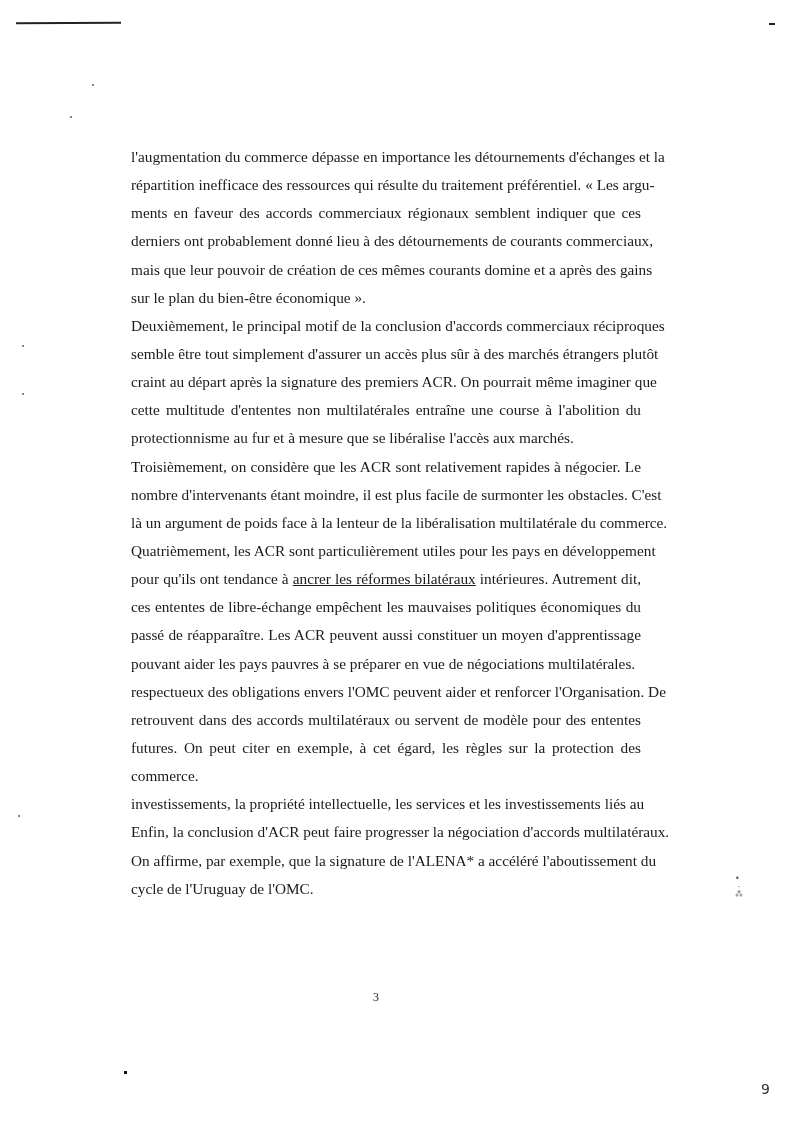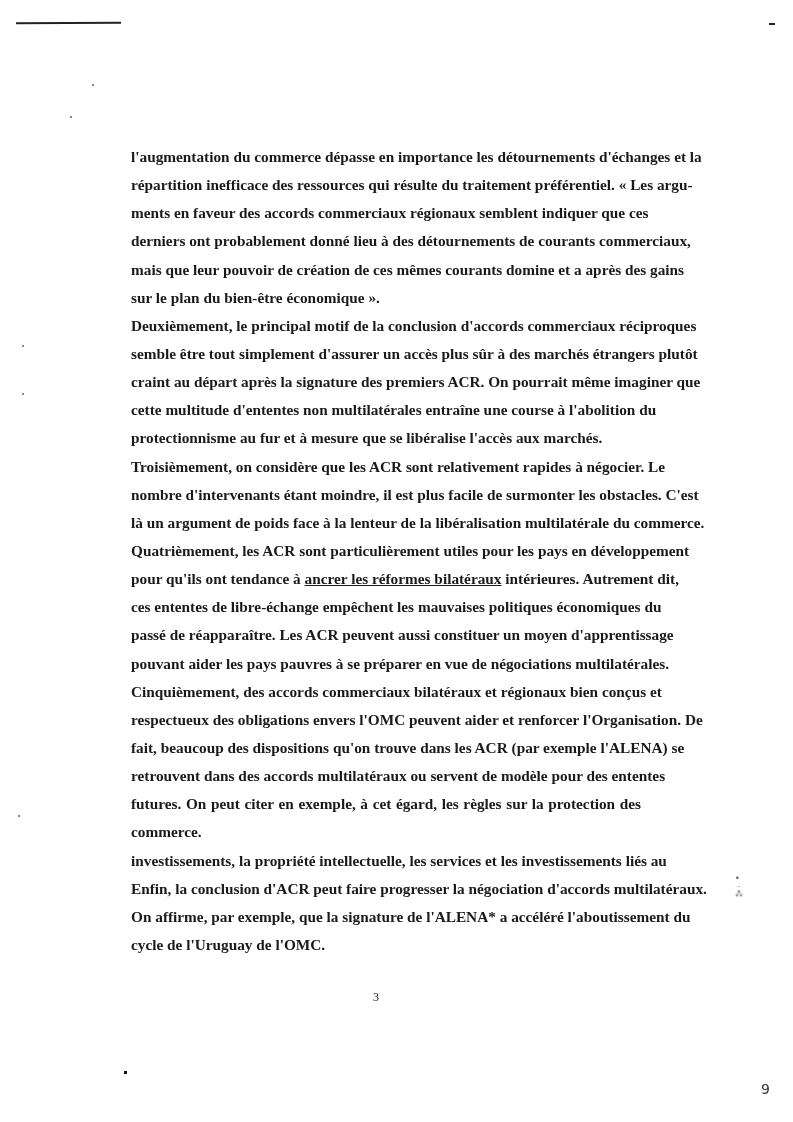--- a/index.html
+++ b/index.html
@@ -45,21 +45,20 @@
     width: 510px;
     font-size: 15.3px;
     line-height: 28.15px;
   }
   .line {
     display: block;
     white-space: nowrap;
     text-align: justify;
     text-align-last: justify;
     height: 28.15px;
-    font-weight: bold;
   }
   .line.last {
     text-align-last: left;
   }
   .line.indent-1 {
     padding-left: 2px;
   }
   .u {
     text-decoration: underline;
   }
@@ -126,23 +125,21 @@
   <span class="line">Troisièmement, on considère que les ACR sont relativement rapides à négocier. Le</span>
   <span class="line">nombre d'intervenants étant moindre, il est plus facile de surmonter les obstacles. C'est</span>
   <span class="line">là un argument de poids face à la lenteur de la libéralisation multilatérale du commerce.</span>
 
   <span class="line">Quatrièmement, les ACR sont particulièrement utiles pour les pays en développement</span>
   <span class="line"><span>pour qu'ils ont tendance à </span><span class="u">ancrer les réformes bilatéraux</span><span> intérieures. Autrement dit,</span></span>
   <span class="line">ces ententes de libre-échange empêchent les mauvaises politiques économiques du</span>
   <span class="line">passé de réapparaître. Les ACR peuvent aussi constituer un moyen d'apprentissage</span>
   <span class="line last">pouvant aider les pays pauvres à se préparer en vue de négociations multilatérales.</span>
 
-  <span class="line">Cinquièmement, des accords commerciaux bilatéraux et régionaux bien conçus et</span>
   <span class="line">respectueux des obligations envers l'OMC peuvent aider et renforcer l'Organisation. De</span>
-  <span class="line">fait, beaucoup des dispositions qu'on trouve dans les ACR (par exemple l'ALENA) se</span>
   <span class="line">retrouvent dans des accords multilatéraux ou servent de modèle pour des ententes</span>
   <span class="line">futures. On peut citer en exemple, à cet égard, les règles sur la protection des</span>
   <span class="line last">commerce.</span>
   <span class="line">investissements, la propriété intellectuelle, les services et les investissements liés au</span>
 
   <span class="line">Enfin, la conclusion d'ACR peut faire progresser la négociation d'accords multilatéraux.</span>
   <span class="line">On affirme, par exemple, que la signature de l'ALENA* a accéléré l'aboutissement du</span>
   <span class="line last">cycle de l'Uruguay de l'OMC.</span>
 </div>
 

